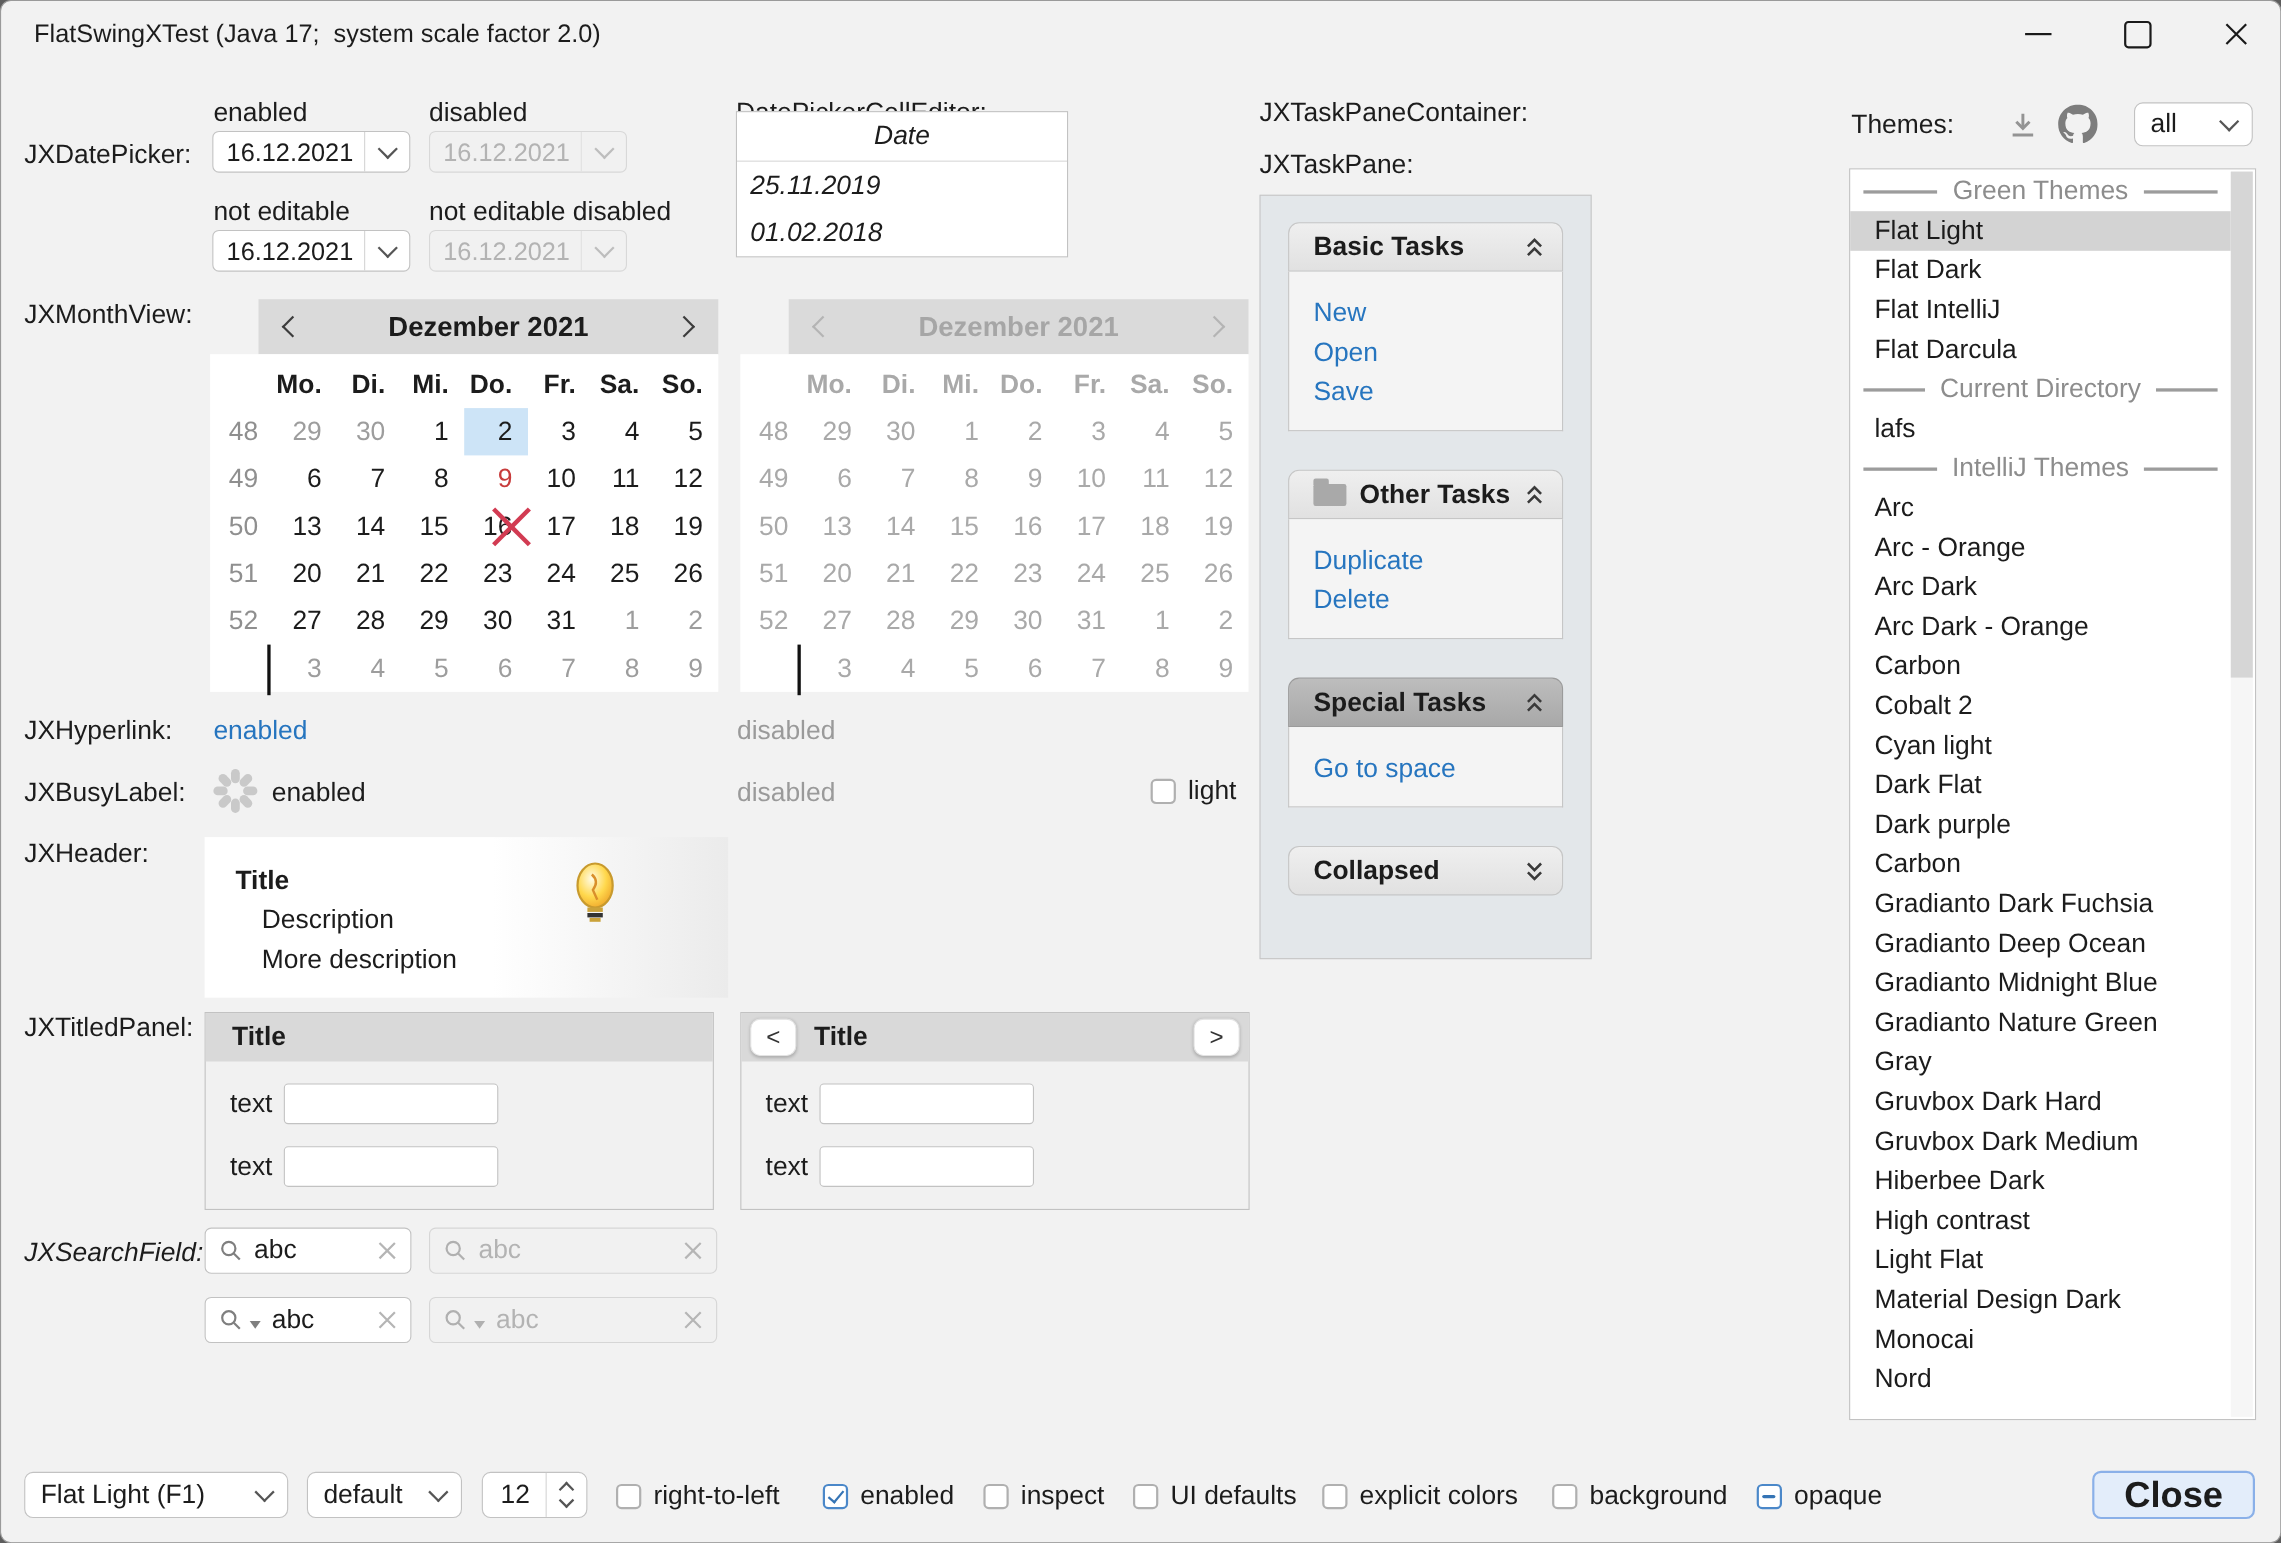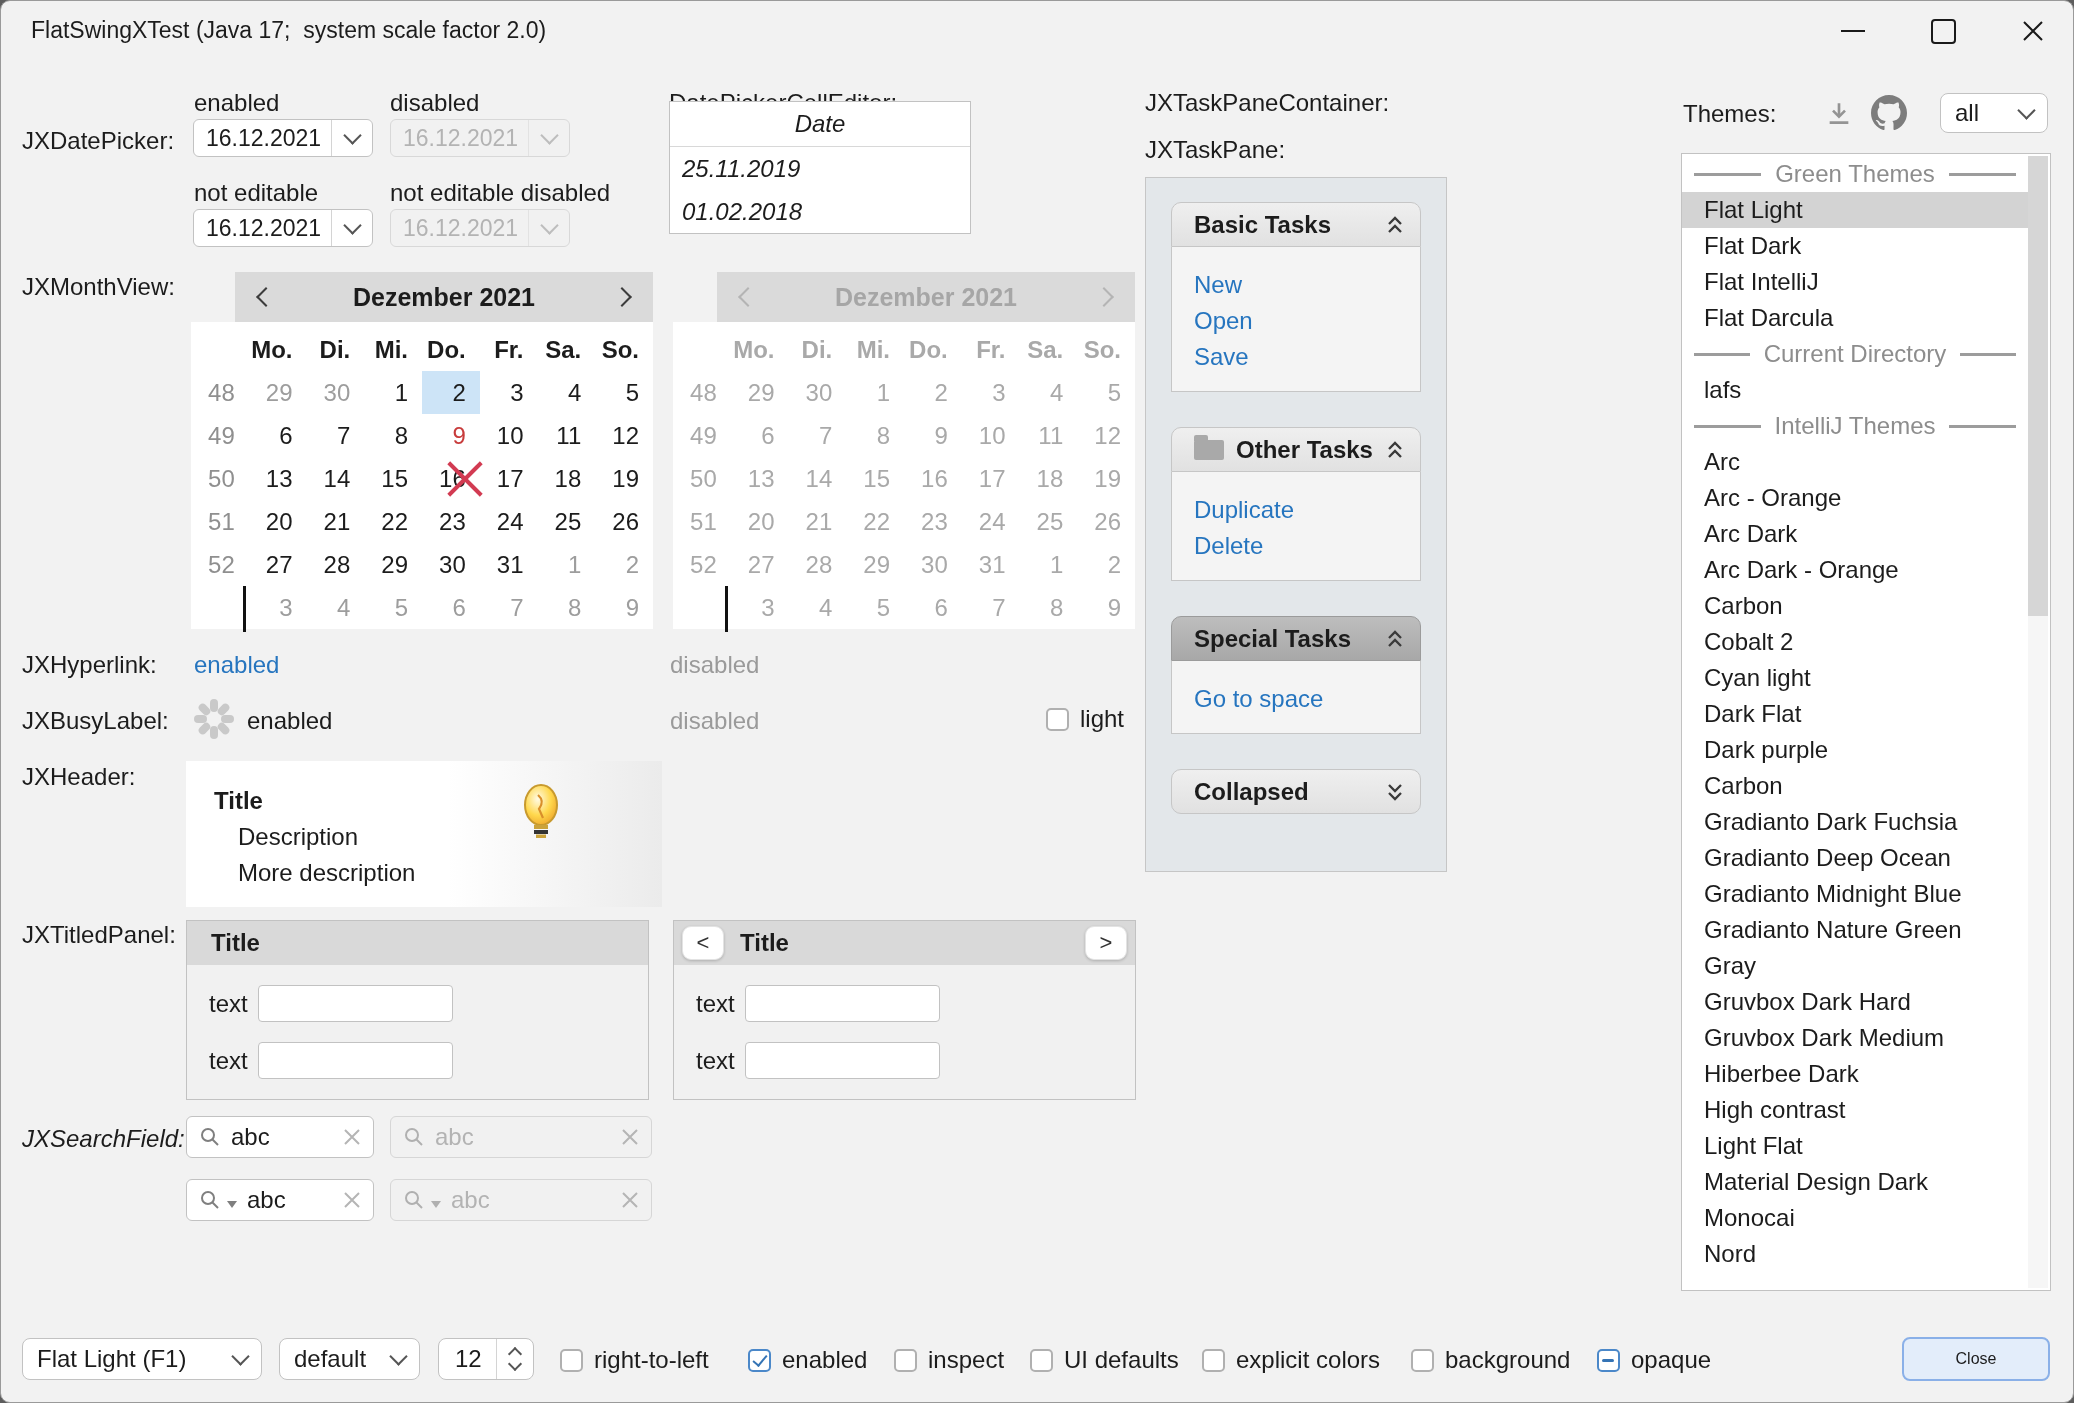--- a/index.html
+++ b/index.html
@@ -100,21 +100,21 @@
   .tl-sep{display:flex;align-items:center;gap:14px;height:36px;color:#8d8d8d;font-size:24px;padding:0 12px;}
   .tl-sep i{flex:1;height:3px;background:#9c9c9c;}
   .tl-scroll{position:absolute;top:2px;right:2px;bottom:2px;width:20px;background:#f6f6f6;}
   .tl-thumb{position:absolute;top:0;left:0;width:100%;height:460px;background:#d6d6d6;}
   
   .spin{background:#fff;border:1px solid #c2c2c2;border-radius:8px;display:flex;align-items:center;box-sizing:border-box;font-size:24px;}
   .spin-val{flex:1;padding-left:16px;}
   .spin-btns{width:36px;align-self:stretch;border-left:1px solid #d4d4d4;display:flex;flex-direction:column;align-items:center;justify-content:center;gap:3px;}
   .spin-btns .chev{width:8px;height:8px;border-width:2px;margin:0;}
   .chev.up{transform:rotate(225deg);margin-bottom:-3px;}
-  .close-btn{background:#e3edfa;border:2px solid #8ab0e8;border-radius:8px;display:flex;align-items:center;justify-content:center;font-size:16px;box-sizing:border-box;}
+  .close-btn{background:#e3edfa;border:2px solid #8ab0e8;border-radius:8px;display:flex;align-items:center;justify-content:center;font-size:33px;box-sizing:border-box;font-weight:bold;}
 </style>
 </head>
 <body>
 
 <div class="window">
 
   <span class="abs titlebar-title">FlatSwingXTest (Java 17;  system scale factor 2.0)</span>
   <div class="abs wbtn" style="left:1812px;">
       <span class="wb-min"></span>
     </div>

